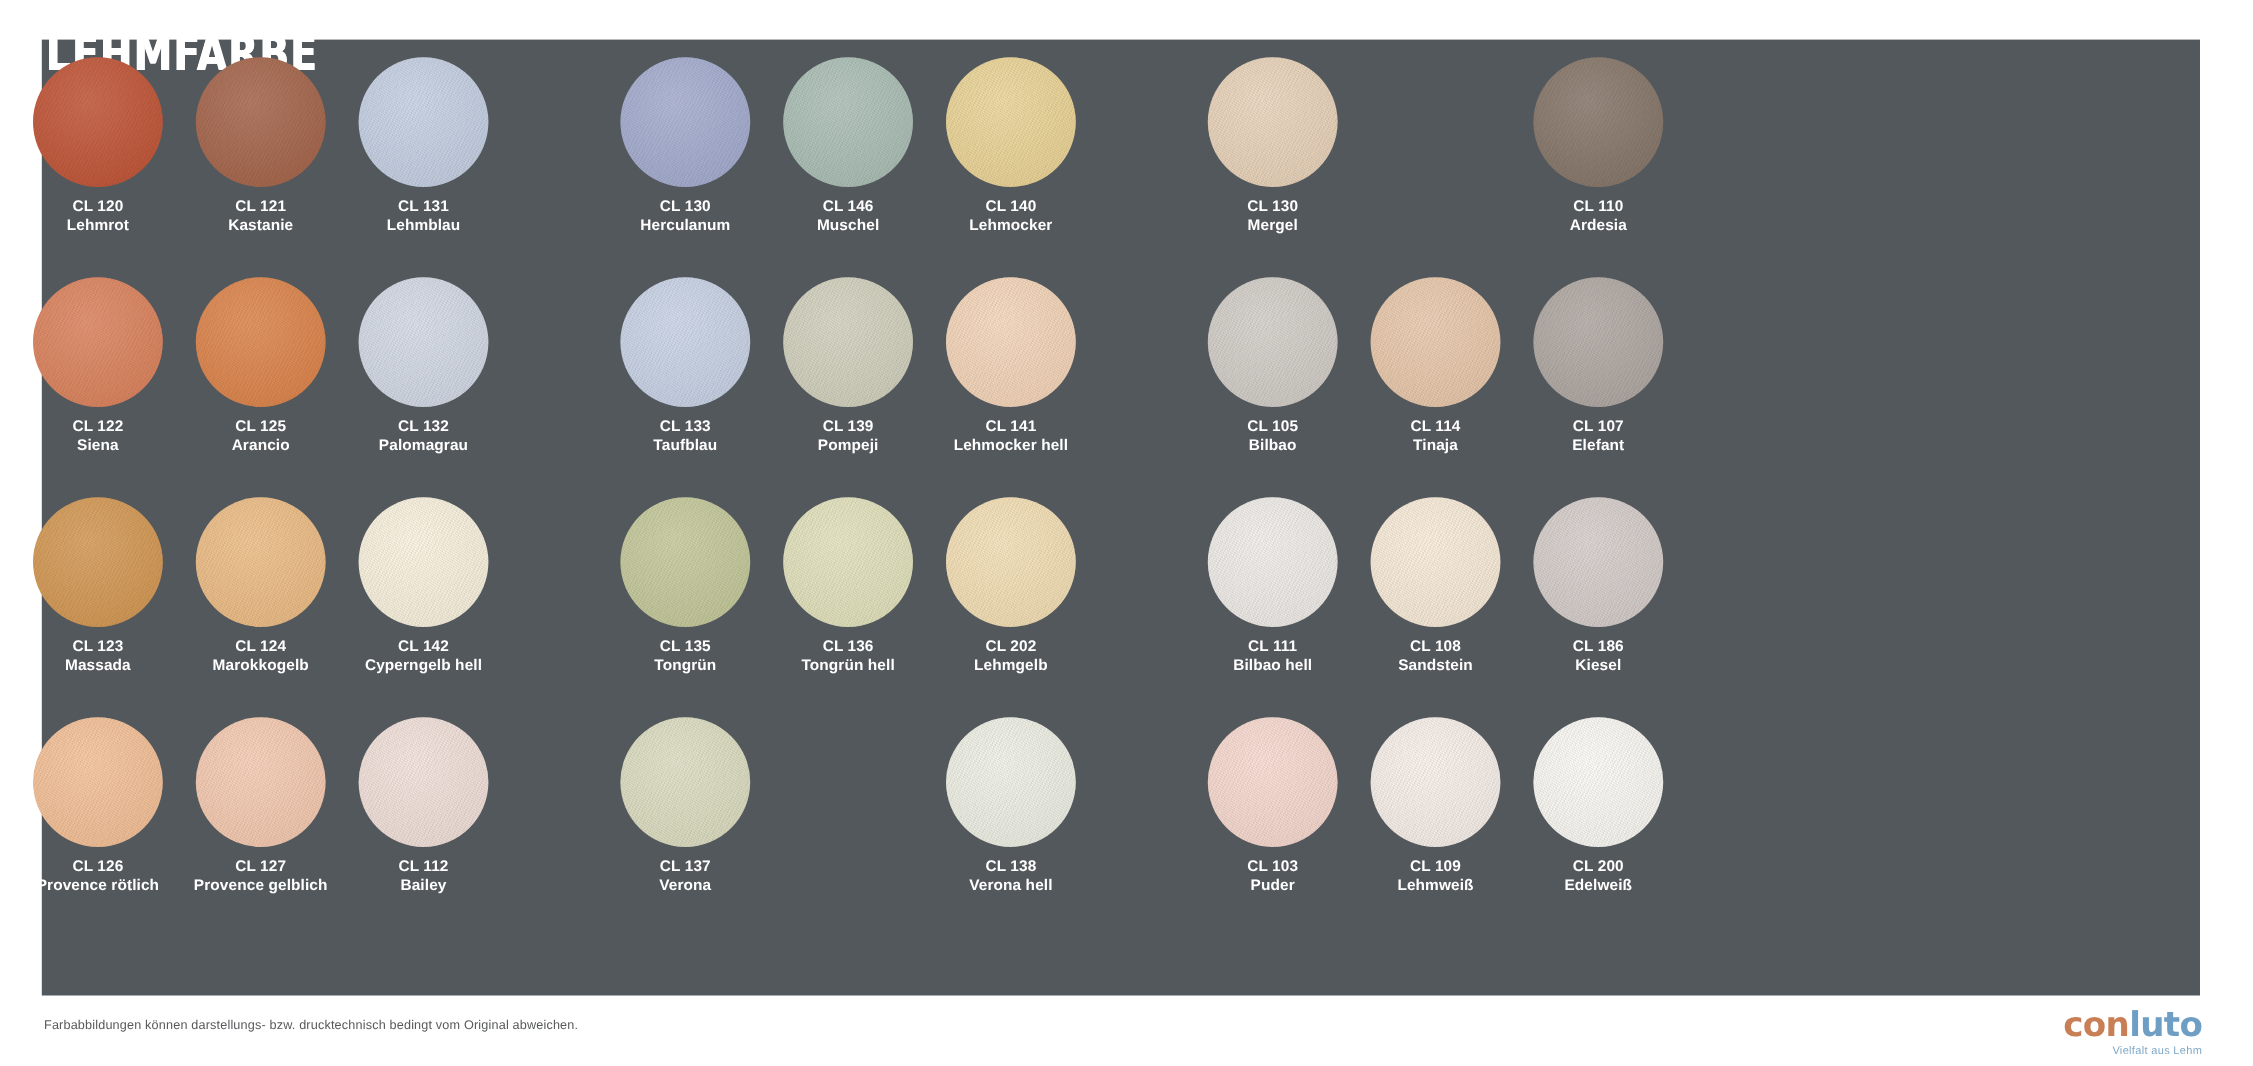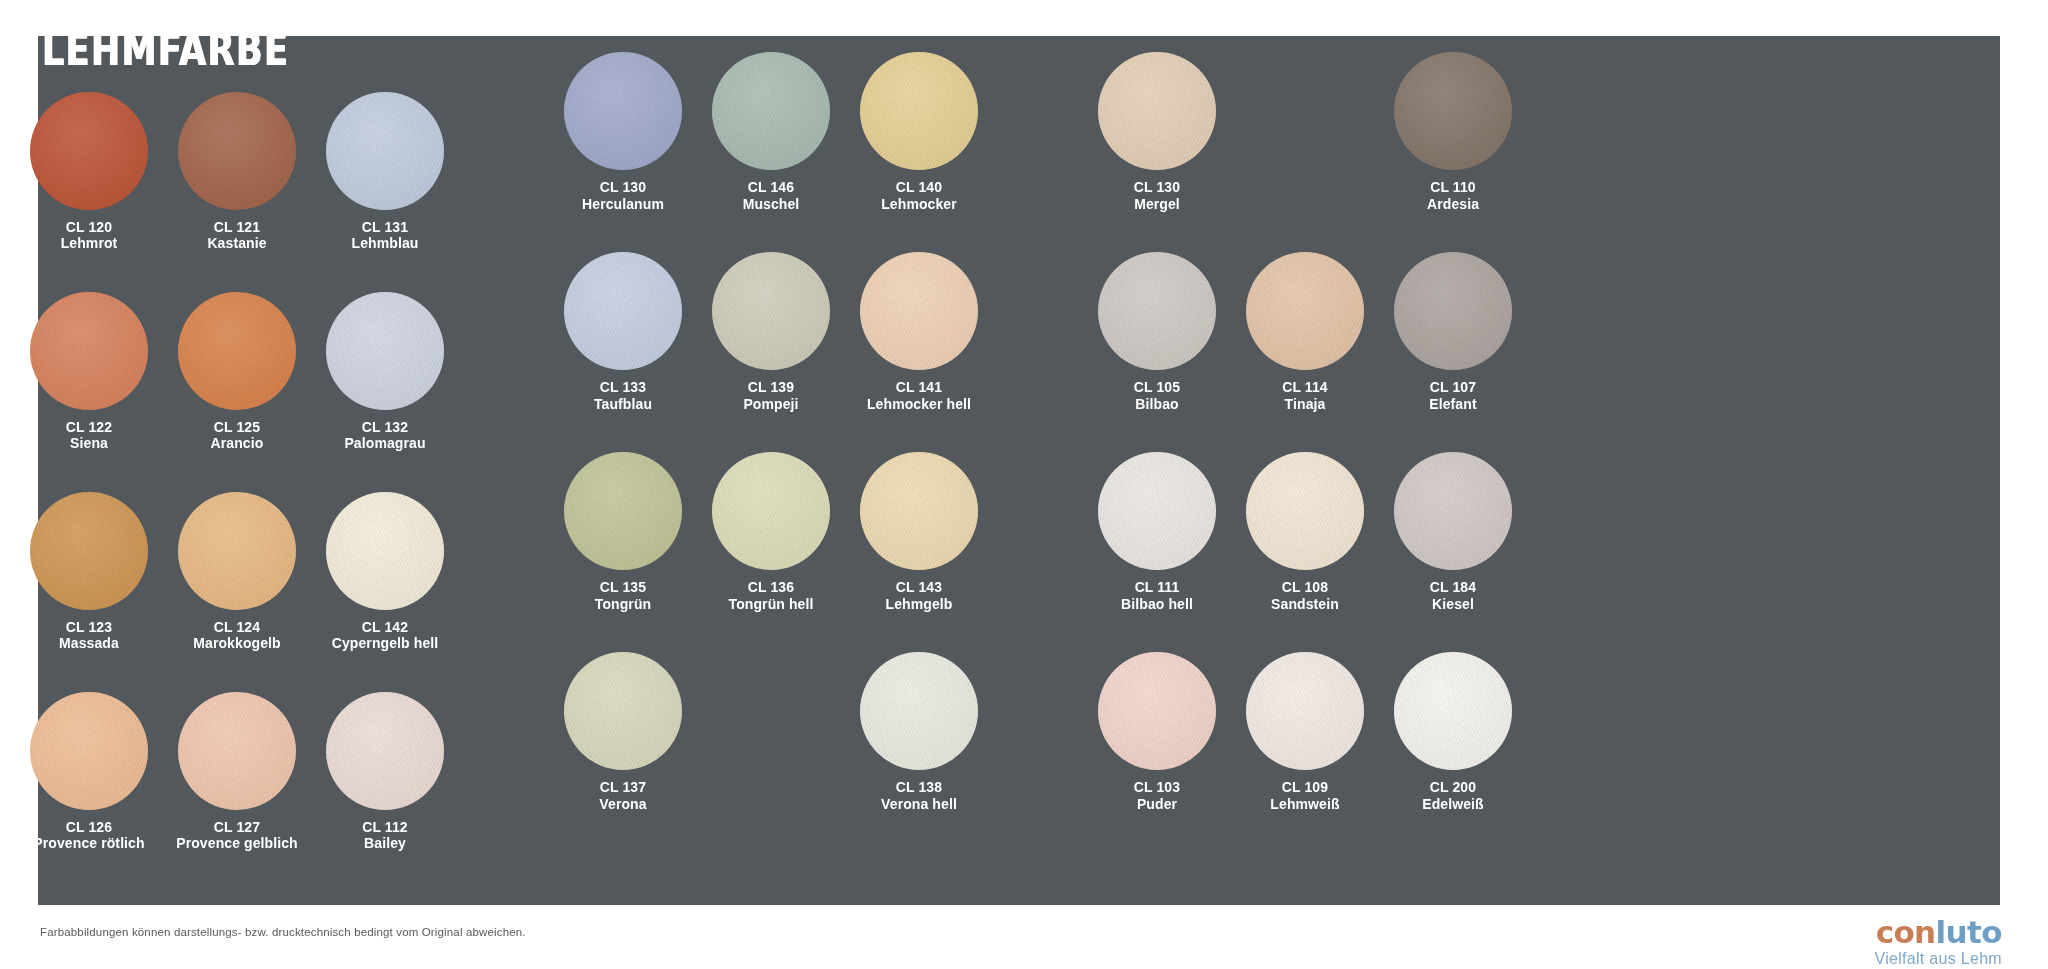--- a/index.html
+++ b/index.html
@@ -63,21 +63,21 @@
     display: flex;
     height: 200px;
     width: 100%;
   }
 
   .group {
     display: flex;
     flex: 1 1 0;
     justify-content: space-between;
   }
-  .group.g1 { flex: 0 0 430px; align-items: flex-end; }
+  .group.g1 { flex: 0 0 430px; }
   .group.g2 { flex: 0 0 430px; margin-left: 104px; }
   .group.g3 { flex: 0 0 430px; margin-left: 104px; }
 
   .cell {
     width: 134px;
     display: flex;
     flex-direction: column;
     align-items: center;
   }
   .group .cell + .cell { margin-left: 14px; }
@@ -152,21 +152,21 @@
     font-weight: 700;
     letter-spacing: -0.6px;
     line-height: 1;
   }
   #logo .con  { color: #c87f56; margin-top: 20px; }
   #logo .luto { color: #6f9ec4; }
   #logo .tag {
     display: block;
     margin-top: 3px;
     font-family: "Liberation Sans", sans-serif;
-    font-size: 16px;
+    font-size: 10px;
     font-weight: 400;
     color: #7fa8c8;
     letter-spacing: 0.3px;
   }
 </style>
 </head>
 <body>
 
 <div id="sheet">
 
@@ -345,21 +345,21 @@
           <div class="cell">
             <div class="chip" style="background: rgb(229, 229, 192);"></div>
             <div class="caption">
               <span class="code">CL 136</span>
               <span class="nm">Tongrün hell</span>
             </div>
           </div>
           <div class="cell">
             <div class="chip" style="background: rgb(246, 226, 184);"></div>
             <div class="caption">
-              <span class="code">CL 143</span>
+              <span class="code">CL 202</span>
               <span class="nm">Lehmgelb</span>
             </div>
           </div>
         </div>
         <div class="group g3">
           <div class="cell">
             <div class="chip" style="background: rgb(242, 239, 235);"></div>
             <div class="caption">
               <span class="code">CL 111</span>
               <span class="nm">Bilbao hell</span>
@@ -368,21 +368,21 @@
           <div class="cell">
             <div class="chip" style="background: rgb(251, 238, 219);"></div>
             <div class="caption">
               <span class="code">CL 108</span>
               <span class="nm">Sandstein</span>
             </div>
           </div>
           <div class="cell">
             <div class="chip" style="background: rgb(216, 208, 205);"></div>
             <div class="caption">
-              <span class="code">CL 184</span>
+              <span class="code">CL 186</span>
               <span class="nm">Kiesel</span>
             </div>
           </div>
         </div>
       </div>
       <div class="row">
         <div class="group g1">
           <div class="cell">
             <div class="chip" style="background: rgb(247, 196, 155);"></div>
             <div class="caption">

